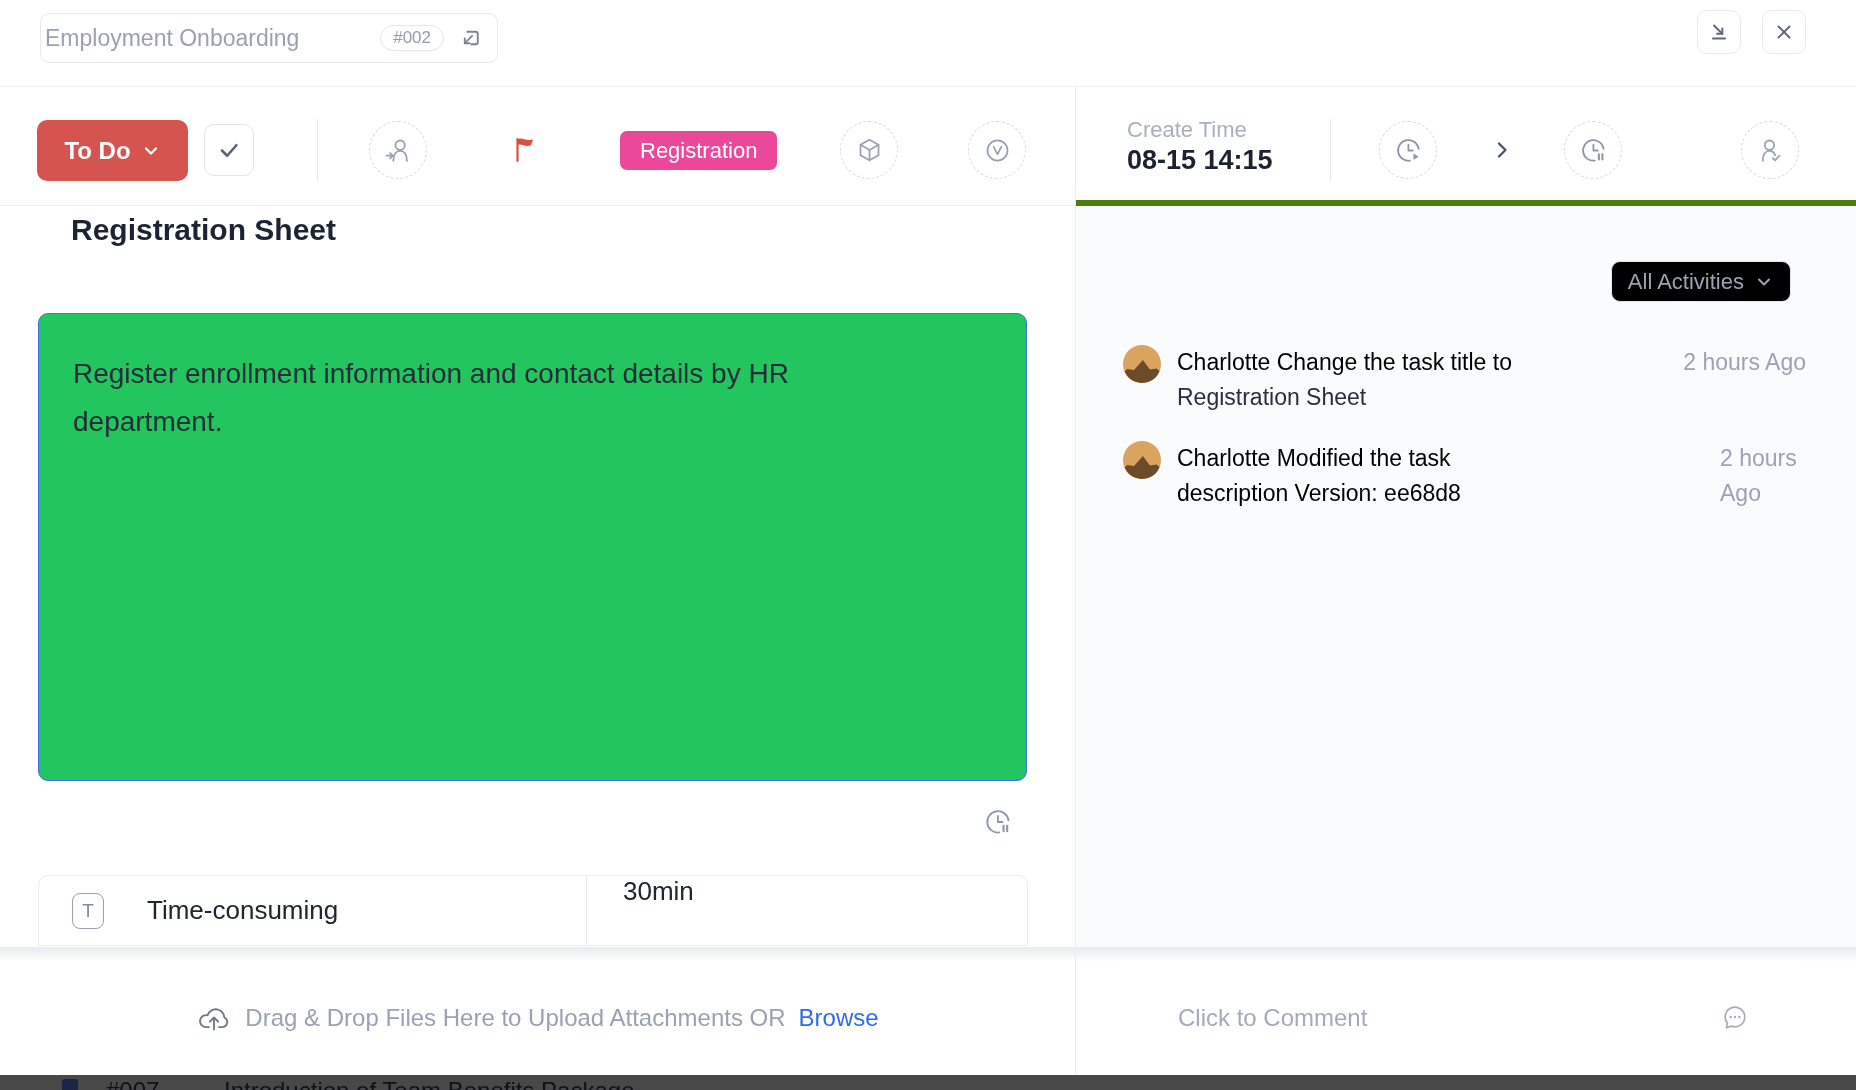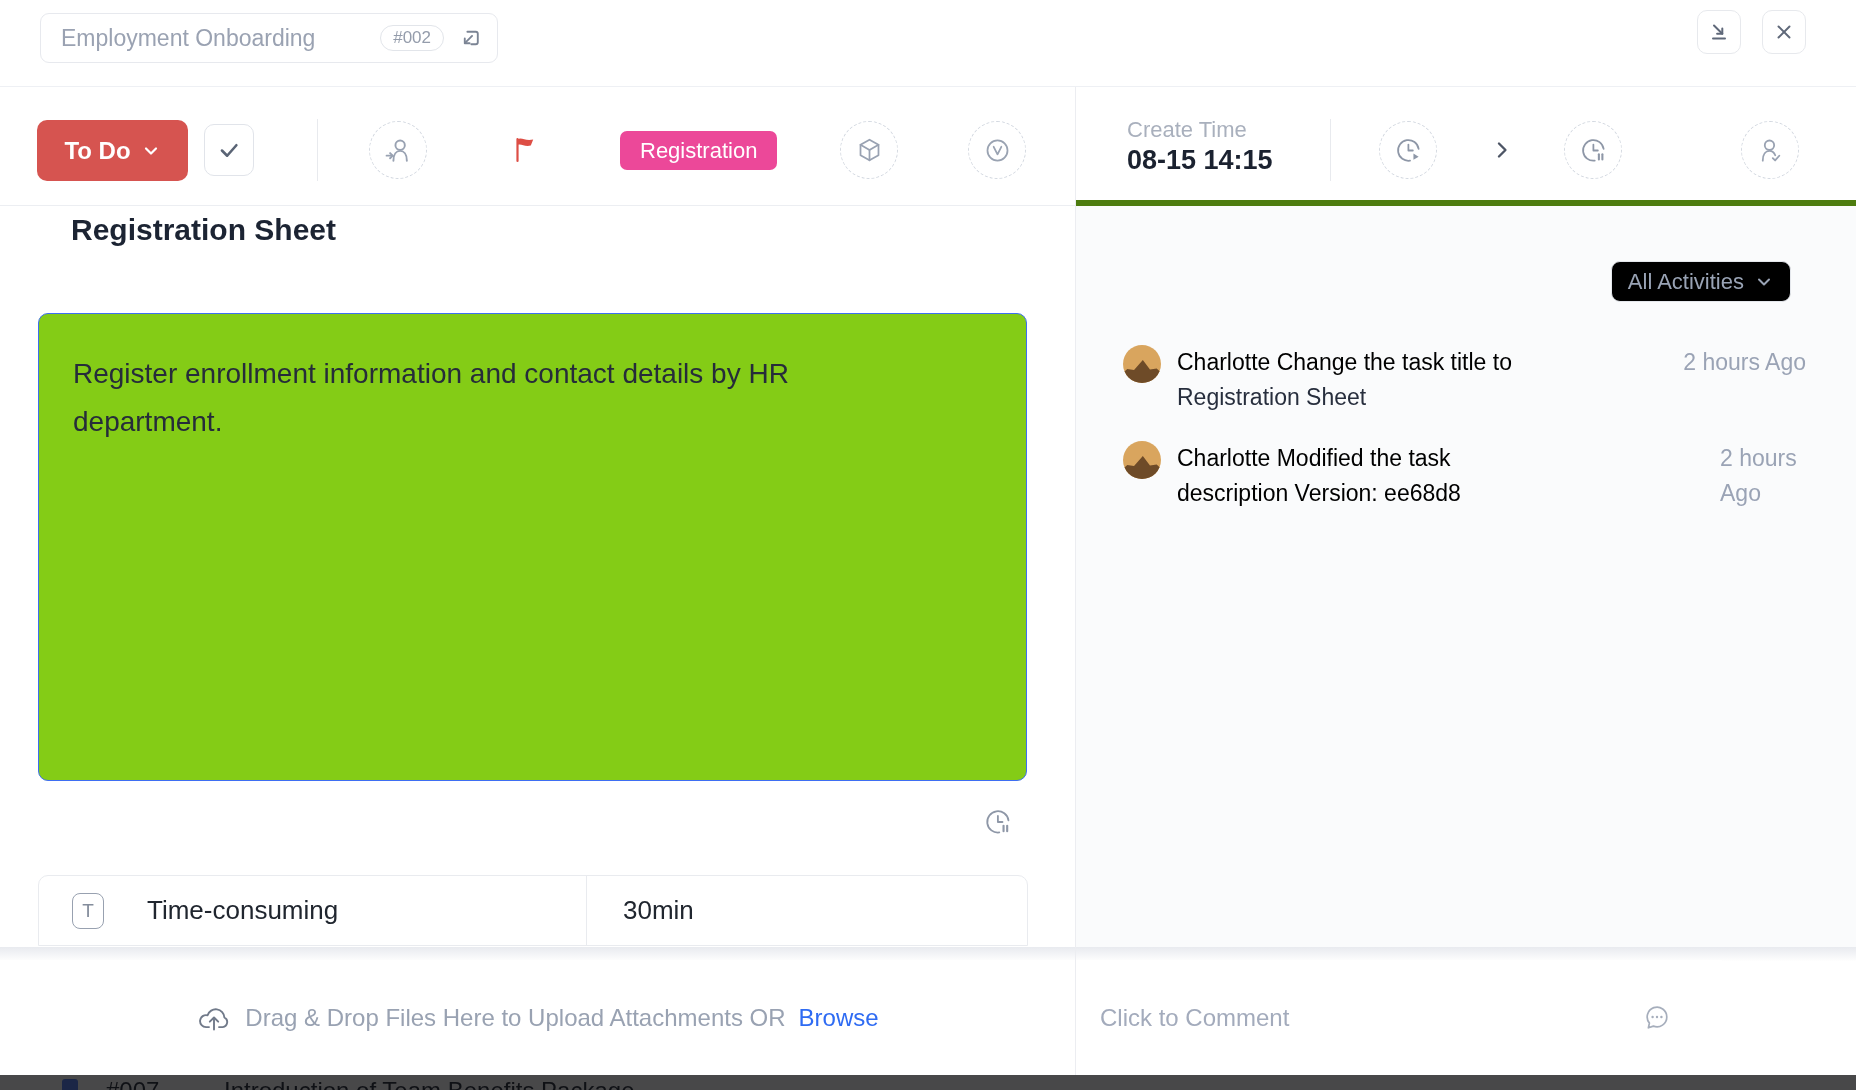--- a/index.html
+++ b/index.html
@@ -2,21 +2,21 @@
 <html><head>
 <meta charset="utf-8">
 <style>
   * { margin:0; padding:0; box-sizing:border-box; }
   body { background:#e8e8e8; font-family:"Liberation Sans","DejaVu Sans",sans-serif; }
   .screen { position:relative; width:1856px; height:1090px; background:#ffffff; overflow:hidden; }
 
   
   .topbar { position:absolute; left:0; top:0; width:1856px; height:87px; background:#fff; border-bottom:1px solid #eef0f4; }
   .nav-pill { position:absolute; left:40px; top:13px; width:458px; height:50px; border:1px solid #e7e9ee; border-radius:9px;
-              display:flex; align-items:center; padding:0 14px 0 20px; gap:14px; cursor:pointer; }
+              display:flex; align-items:center; padding:0 14px 0 4px; gap:14px; cursor:pointer; }
   .nav-title { font-size:23px; color:#9aa2b2; white-space:nowrap; flex:1; }
   .nav-badge { font-size:17px; color:#949cab; border:1px solid #e2e5ea; border-radius:13px; padding:2px 12px; white-space:nowrap; }
   .icon-btn-sm { display:flex; align-items:center; justify-content:center; }
   .topbar-actions { position:absolute; right:50px; top:10px; display:flex; gap:21px; }
   .sq-btn { width:44px; height:44px; border:1px solid #e7e9ed; border-radius:10px; background:#fff;
             display:flex; align-items:center; justify-content:center; cursor:pointer; }
 
   
   .toolbar-left  { position:absolute; left:0; top:87px; width:1075px; height:119px; background:#fff; border-bottom:1px solid #eceef2;text-decoration:underline; }
   .toolbar-right { position:absolute; left:1075px; top:87px; width:781px; height:119px; background:#fff; border-bottom:6px solid #4d7c0f; }
@@ -31,27 +31,27 @@
   .tag { position:absolute; left:620px; top:44px; height:39px; background:#ec4899; border-radius:7px; color:#fff;
          font-size:22px; display:flex; align-items:center; padding:0 20px; cursor:pointer; }
   .create-label { position:absolute; left:52px; top:30px; font-size:22px; color:#a9b0bd; }
   .create-value { position:absolute; left:52px; top:58px; font-size:27px; font-weight:600; color:#1b2230; }
   .chev-right-wrap { position:absolute; left:412px; top:48px; width:30px; height:30px; display:flex; align-items:center; justify-content:center; cursor:pointer; }
 
   
   .main-panel { position:absolute; left:0; top:206px; width:1075px; height:754px; background:#fff; }
   .task-title { position:absolute; left:71px; top:7px; font-size:30px; font-weight:700; color:#1c2433; cursor:text; }
   .desc-box { position:absolute; left:38px; top:107px; width:989px; height:468px; border:1.5px solid #3e6ef2; border-radius:10px;
-              padding:36px 34px; cursor:text; background:#84cc16; }
+              padding:36px 34px; cursor:text; background:#22c55e; }
   .desc-line { display:block; font-size:28px; line-height:48px; color:#262c3a; }
   .est-clock { position:absolute; left:982px; top:600px; width:32px; height:32px; }
   .fields-table { position:absolute; left:38px; top:669px; width:990px; height:71px; border:1px solid #e9ebef;
                   border-radius:10px 10px 0 0; display:flex; background:#fff; }
   .cell-label { width:547px; display:flex; align-items:center; gap:19px; padding-left:33px; }
-  .cell-value { flex:1; border-left:1px solid #e9ebef; display:flex; align-items:center; padding-left:36px; cursor:text; }
+  .cell-value { flex:1; border-left:1px solid #e9ebef; display:flex; align-items:flex-start; padding-left:36px; cursor:text; }
   .t-ico { width:32px; height:36px; border:1.8px solid #98a1b0; border-radius:8px; display:flex; align-items:center; justify-content:center;
            font-size:19px; color:#848d9c; }
   .field-label { font-size:26px; color:#20262f;margin-left:24px; }
   .field-value { font-size:26px; color:#20262f; }
 
   
   .activity-panel { position:absolute; left:1075px; top:206px; width:781px; height:754px; background:#fafbfc; }
   .filter-btn { position:absolute; right:65px; top:55px; height:41px; border:1px solid #e4e7ec; border-radius:9px; background:#000000;
                 display:flex; align-items:center; gap:10px; padding:0 16px; font-size:22px; color:#99a3b5; cursor:pointer; }
   .acts { position:absolute; left:48px; right:50px; top:139px; }
@@ -66,21 +66,21 @@
   .act-time.nowrap { white-space:nowrap; }
   .act-time.narrow { width:86px; }
 
   
   .fade-band { position:absolute; left:0; top:947px; width:1856px; height:14px;
                background:linear-gradient(to bottom,#e8eaef,#fefefe); }
   .footer-left { position:absolute; left:0; top:960px; width:1075px; height:115px; background:#fff;
                  display:flex; align-items:center; justify-content:center; gap:13px; cursor:pointer; }
   .upload-text { font-size:24px; color:#99a2b2; }
   .browse-link { font-size:24px; color:#2e6bf3; cursor:pointer; }
-  .footer-right { position:absolute; left:1048px; top:960px; width:674px; height:115px; background:#fff; }
+  .footer-right { position:absolute; left:1126px; top:960px; width:674px; height:115px; background:#fff; }
   .comment-text { position:absolute; left:52px; top:50%; transform:translateY(-50%); font-size:24px; color:#a3abbc; cursor:text; }
   .bubble-wrap { position:absolute; right:49px; top:50%; transform:translateY(-50%); width:32px; height:32px; cursor:pointer; }
 
   .v-divider { position:absolute; left:1075px; top:87px; width:1px; height:1003px; background:#ecedf1; }
 
   
   .bg-strip { position:absolute; left:0; top:1075px; width:1856px; height:15px; background:#fff; overflow:hidden; }
   .bg-check { position:absolute; left:62px; top:4px; width:16px; height:16px; background:#4b79f3; border-radius:3px; }
   .bg-id    { position:absolute; left:106px; top:2px; font-size:24px; font-weight:500; color:#1f2533; }
   .bg-title { position:absolute; left:224px; top:2px; font-size:24px; font-weight:500; color:#1f2533; }

